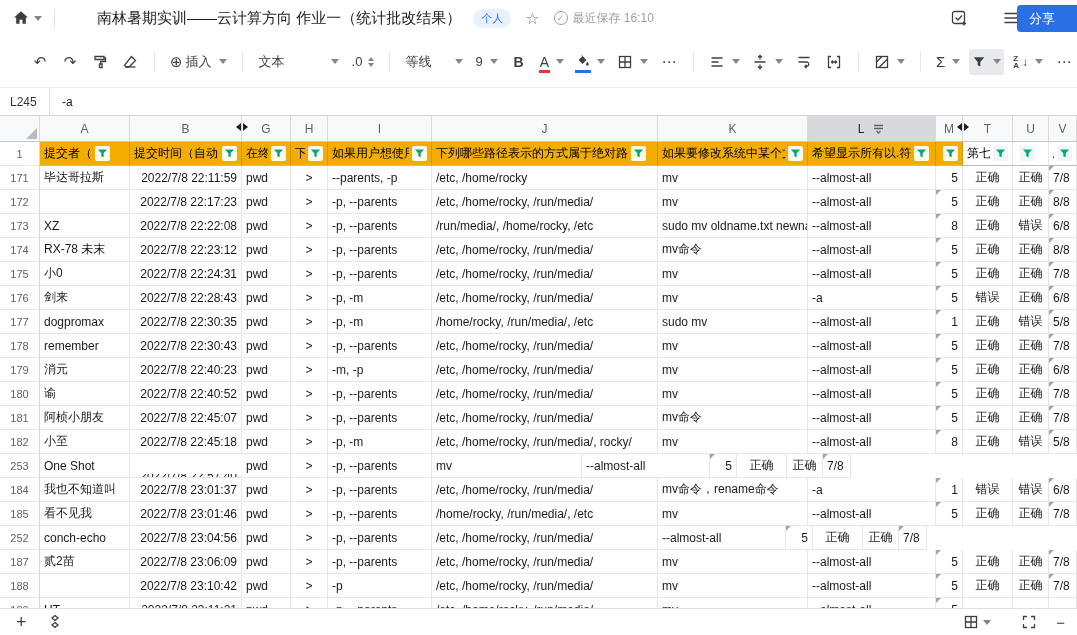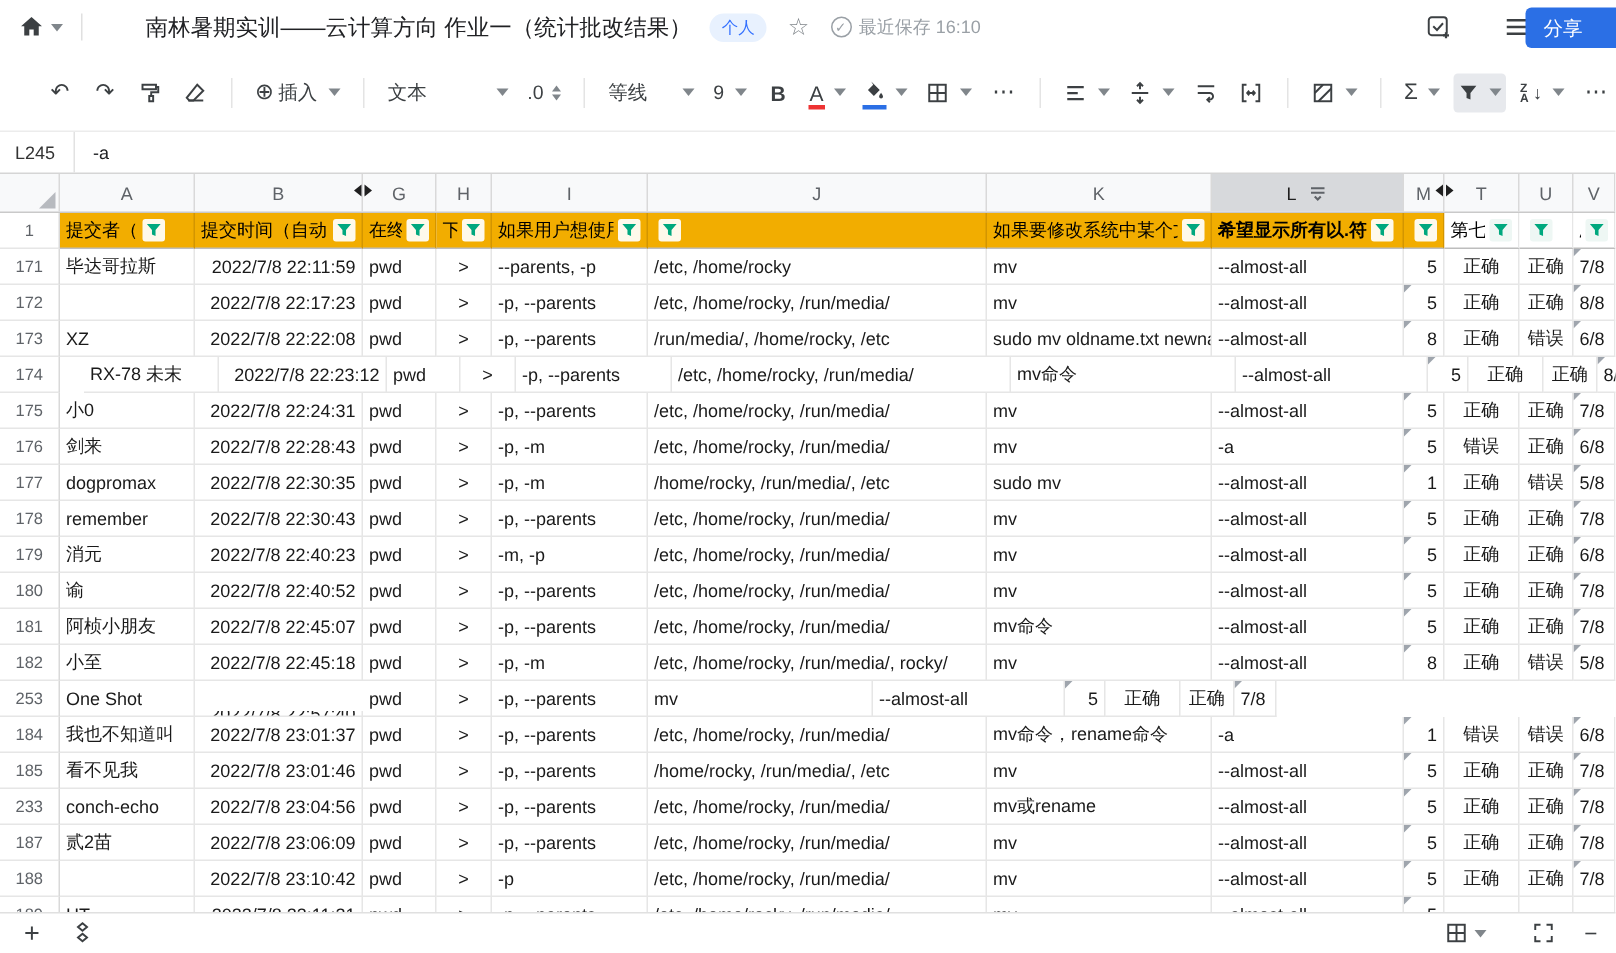--- a/index.html
+++ b/index.html
@@ -321,35 +321,36 @@
       </div>
       <div class="cell" style="width: 104px;">
         <span class="htxt">如果用户想使用</span>
         <span class="fbox">
           <svg class="funnel" viewBox="0 0 12 12">
             <path d="M1 1.5h10L7.3 5.8v4.4L4.7 9.1V5.8Z"></path>
           </svg>
         </span>
       </div>
       <div class="cell" style="width: 226px;">
+        <span class="htxt">下列哪些路径表示的方式属于绝对路</span>
         <span class="fbox">
           <svg class="funnel" viewBox="0 0 12 12">
             <path d="M1 1.5h10L7.3 5.8v4.4L4.7 9.1V5.8Z"></path>
           </svg>
         </span>
       </div>
       <div class="cell" style="width: 150px;">
         <span class="htxt">如果要修改系统中某个文</span>
         <span class="fbox">
           <svg class="funnel" viewBox="0 0 12 12">
             <path d="M1 1.5h10L7.3 5.8v4.4L4.7 9.1V5.8Z"></path>
           </svg>
         </span>
       </div>
-      <div class="cell" style="width: 128px; font-weight: bold;">
+      <div class="cell" style="width: 128px;">
         <span class="htxt">希望显示所有以.符</span>
         <span class="fbox">
           <svg class="funnel" viewBox="0 0 12 12">
             <path d="M1 1.5h10L7.3 5.8v4.4L4.7 9.1V5.8Z"></path>
           </svg>
         </span>
       </div>
       <div class="cell" style="width: 27px;">
         <span class="htxt">作</span>
         <span class="fbox">
@@ -500,21 +501,21 @@
       <div class="cell c" style="width: 36px;">
         <span>错误</span>
       </div>
       <div class="cell" style="width: 28px;">
         <span>6/8</span>
         <div class="mark"></div>
       </div>
     </div>
     <div class="sheet-row">
       <div class="rnum">174</div>
-      <div class="cell" style="width: 90px; margin-left: 16px;">
+      <div class="cell" style="width: 90px;">
         <span>RX-78 未末</span>
       </div>
       <div class="cell r" style="width: 112px;">
         <span>2022/7/8 22:23:12</span>
       </div>
       <div class="cell" style="width: 49px;">
         <span>pwd</span>
       </div>
       <div class="cell c" style="width: 37px;">
         <span>&gt;</span>
@@ -988,41 +989,38 @@
       </div>
       <div class="cell c" style="width: 36px;">
         <span>正确</span>
       </div>
       <div class="cell" style="width: 28px;">
         <span>7/8</span>
         <div class="mark"></div>
       </div>
     </div>
     <div class="sheet-row">
-      <div class="rnum">233</div>
+      <div class="rnum">252</div>
       <div class="cell" style="width: 90px;">
         <span>conch-echo</span>
       </div>
       <div class="cell r" style="width: 112px;">
         <span>2022/7/8 23:04:56</span>
       </div>
       <div class="cell" style="width: 49px;">
         <span>pwd</span>
       </div>
       <div class="cell c" style="width: 37px;">
         <span>&gt;</span>
       </div>
       <div class="cell" style="width: 104px;">
         <span>-p, --parents</span>
       </div>
       <div class="cell" style="width: 226px;">
         <span>/etc, /home/rocky, /run/media/</span>
-      </div>
-      <div class="cell" style="width: 150px;">
-        <span>mv或rename</span>
       </div>
       <div class="cell" style="width: 128px;">
         <span>--almost-all</span>
       </div>
       <div class="cell r" style="width: 27px;">
         <span>5</span>
         <div class="mark"></div>
       </div>
       <div class="cell c" style="width: 50px;">
         <span>正确</span>

